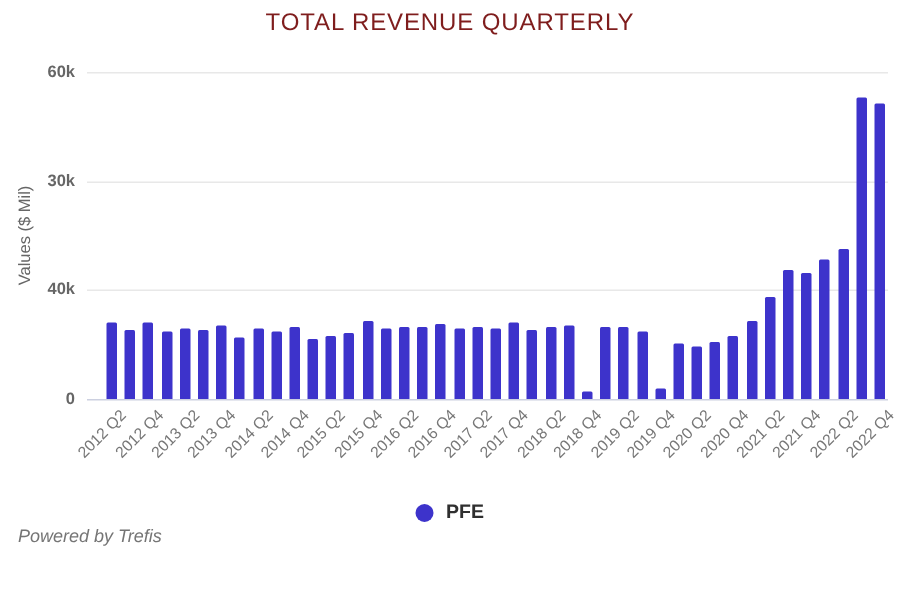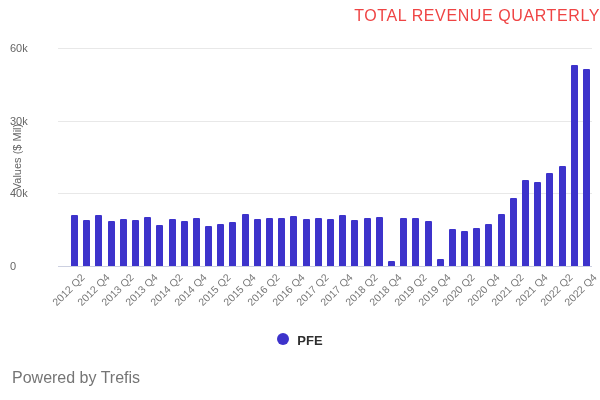--- a/index.html
+++ b/index.html
@@ -1,35 +1,35 @@
 <!DOCTYPE html>
 <html><head>
 <meta charset="utf-8">
 <style>
   html,body{margin:0;padding:0;background:#fff;}
   body{width:600px;height:400px;position:relative;overflow:hidden;
        font-family:"Liberation Sans","DejaVu Sans",sans-serif;}
   .stage{position:absolute;inset:0;background:#fff;}
-  .chart-title{position:absolute;left:0;top:7px;width:600px;text-align:right;
-       font-size:16px;color:#ef4444;letter-spacing:.6px;}
+  .chart-title{position:absolute;left:0;top:7px;width:600px;text-align:center;
+       font-size:16px;color:#7f1d1d;letter-spacing:.6px;}
   .y-axis-title{position:absolute;left:17px;top:157px;transform:translate(-50%,-50%) rotate(-90deg);
        font-size:11px;color:#666;white-space:nowrap;}
   .plot{position:absolute;left:0;top:0;width:600px;height:400px;}
   .gridline{position:absolute;height:1px;background:#e8e8e8;}
   .gridline.zero{background:#ccd0e0;}
   .y-tick-label{position:absolute;transform:translateY(-50%);font-size:11px;color:#666;
-       text-align:left;width:40px;}
+       text-align:right;width:40px;font-weight:bold;}
   .bar{position:absolute;border-radius:1px 1px 0 0;}
   .x-tick-label{position:absolute;font-size:10.5px;color:#777;white-space:nowrap;
        transform-origin:100% 0;transform:rotate(-45deg);}
-  .legend{position:absolute;left:0;top:333px;width:600px;display:flex;align-items:flex-start;
+  .legend{position:absolute;left:0;top:333px;width:600px;display:flex;align-items:flex-end;
        justify-content:center;gap:8px;cursor:pointer;}
   .legend-dot{width:12px;height:12px;border-radius:50%;display:inline-block;}
   .legend-label{font-size:13px;font-weight:bold;color:#2f2f2f;}
-  .footer{position:absolute;left:12px;top:369px;font-size:16px;color:#757575;}
+  .footer{position:absolute;left:12px;top:350px;font-size:12px;color:#757575;font-style:italic;}
 </style>
 </head>
 <body>
 
 <div class="stage">
   <div class="chart-title">TOTAL REVENUE QUARTERLY</div>
   <div class="y-axis-title">Values ($ Mil)</div>
   <div class="plot" id="plot">
       <div class="gridline zero" style="left: 58px; width: 534px; top: 266px;"></div>
       <div class="y-tick-label" style="left: 10px; top: 266px;">0</div>

